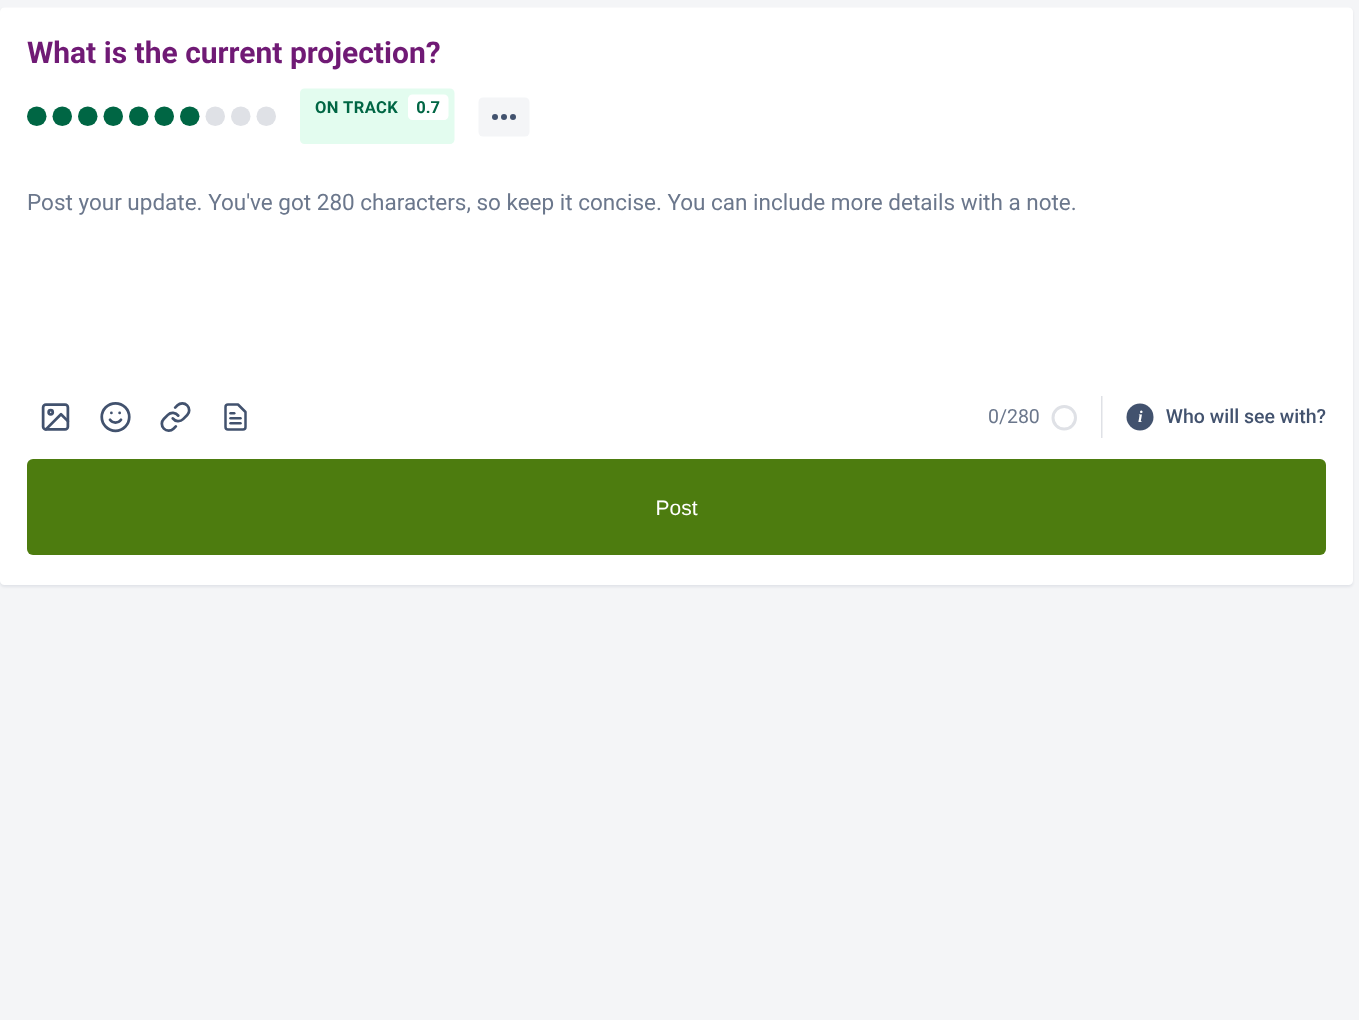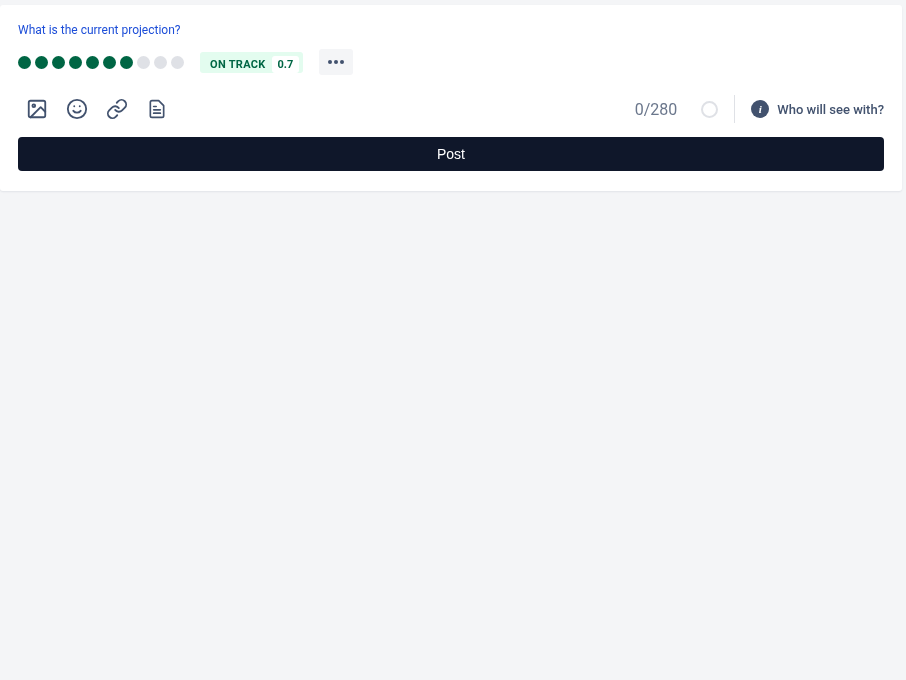--- a/index.html
+++ b/index.html
@@ -18,23 +18,23 @@
     
     .card {
       background: #ffffff;
       margin: 5px 4px 0 0;
       border-radius: 3px;
       padding: 18px 18px 20px 18px;
       box-shadow: 0 1px 2px rgba(9, 30, 66, 0.08);
     }
     
     .card-title {
-      font-size: 12px;
-      font-weight: 400;
-      color: #1d4ed8;
+      font-size: 20px;
+      font-weight: 700;
+      color: #701a75;
       margin-bottom: 12px;
     }
     
     .status-row {
       display: flex;
       align-items: center;
       gap: 16px;
     }
     
     .progress-dots {
@@ -53,21 +53,21 @@
       background: #006644;
     }
     
     .dot.empty {
       background: #DFE1E6;
     }
     
     .status-pill {
       background: #E3FCEF;
       border-radius: 3px;
-      padding: 4px 4px 0 10px;
+      padding: 4px 4px 16px 10px;
       display: inline-flex;
       align-items: center;
       gap: 6px;
     }
     
     .status-pill-text {
       font-size: 11px;
       font-weight: 700;
       color: #006644;
       letter-spacing: 0.3px;
@@ -142,25 +142,25 @@
       justify-content: center;
     }
     
     .toolbar-right {
       display: flex;
       align-items: center;
       gap: 16px;
     }
     
     .char-count {
-      font-size: 16px;
+      font-size: 13px;
       color: #6B778C;
       display: flex;
       align-items: center;
-      gap: 24px;
+      gap: 8px;
     }
     
     .count-ring {
       width: 17px;
       height: 17px;
       border: 2px solid #DFE1E6;
       border-radius: 50%;
     }
     
     .divider {
@@ -188,25 +188,25 @@
       align-items: center;
       justify-content: center;
       font-size: 11px;
       font-weight: 700;
       font-style: italic;
       font-family: Georgia, serif;
     }
     
     .post-button {
       width: 100%;
-      background: #0f172a;
+      background: #4d7c0f;
       color: white;
       border: none;
       border-radius: 4px;
-      padding: 9px 0;
+      padding: 24px 0;
       font-size: 14px;
       font-weight: 500;
       cursor: pointer;
     }
   </style>
 </head>
 <body>
 
 <div class="card">
   <h2 class="card-title">What is the current projection?</h2>
@@ -232,20 +232,23 @@
 
     <button class="more-button">
       <span class="more-dots">
         <span class="more-dot"></span>
         <span class="more-dot"></span>
         <span class="more-dot"></span>
       </span>
     </button>
   </div>
   
+  <div class="update-input">
+    <div class="placeholder-text">Post your update. You've got 280 characters, so keep it concise. You can include more details with a note.</div>
+  </div>
   
   <div class="toolbar-row">
     <div class="toolbar-left">
       <span class="toolbar-icon">
         <svg width="22" height="22" viewBox="0 0 24 24" fill="none" stroke="currentColor" stroke-width="2" stroke-linecap="round" stroke-linejoin="round">
           <rect x="3" y="3" width="18" height="18" rx="2" ry="2"></rect>
           <circle cx="8.5" cy="8.5" r="1.5"></circle>
           <polyline points="21 15 16 10 5 21"></polyline>
         </svg>
       </span>

